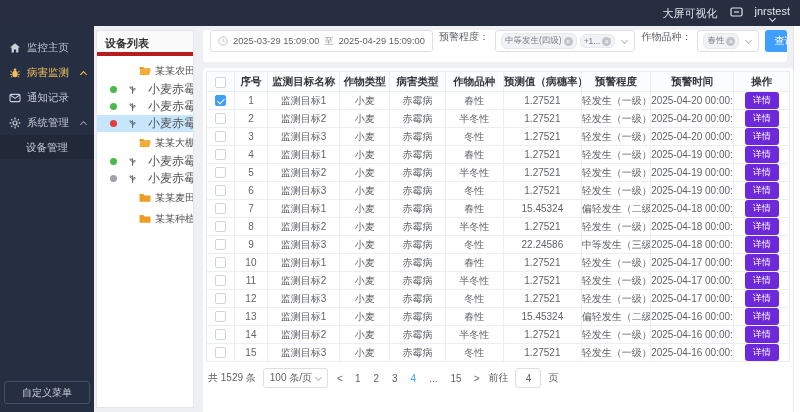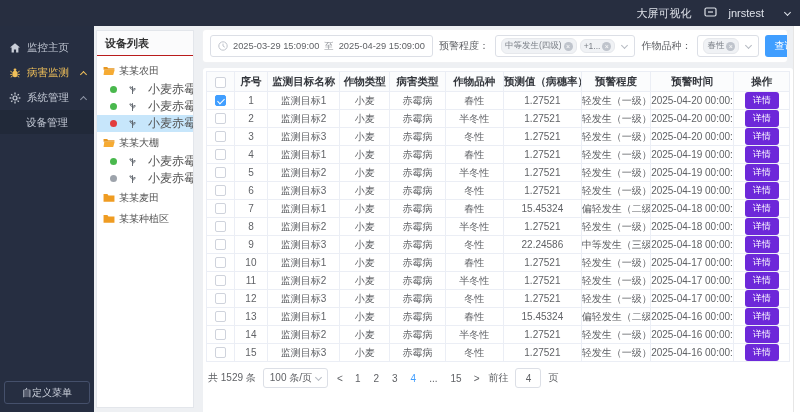--- a/index.html
+++ b/index.html
@@ -12,49 +12,49 @@
   }
   
   .topbar { position:absolute; left:0; top:0; right:0; height:26px; background:#272e40; z-index:5; }
   .brand {
     position:absolute; left:0; top:0; width:285px; height:26px;
     background:linear-gradient(120deg,#0b5435 0%,#1c8a4c 55%,#27a35b 100%);
     color:#fff; font-size:13px; font-weight:bold; line-height:26px;
     padding-left:10px; letter-spacing:1px;
   }
   .topbar-right { position:absolute; right:10px; top:0; height:26px; display:flex; align-items:center; gap:12px; color:#dfe3ea; font-size:11px; }
-  .user-wrap { display:flex; align-items:center; gap:21px; }
+  .user-wrap { display:flex; align-items:center; gap:1px;flex-direction:column; }
   .chev { width:5px; height:5px; border-right:1px solid #dfe3ea; border-bottom:1px solid #dfe3ea; transform:rotate(45deg); margin-top:-2px; }
   
   .sidebar { position:absolute; left:0; top:26px; width:94px; bottom:0; background:#262e41; }
   .side-item { position:relative; height:25px; display:flex; align-items:center; gap:6px; padding-left:9px; font-size:10.5px; color:#c2c8d4; cursor:pointer; }
   .side-item .mini-caret { position:absolute; right:8px; width:5px; height:5px; border-right:1px solid #8f96a5; border-bottom:1px solid #8f96a5; transform:rotate(-135deg); top:12px; }
   .side-item.gold, .side-item.gold .lbl { color:#f0c05a; }
   .side-item.gold .mini-caret { border-color:#f0c05a; }
   .submenu { background:#212939; }
   .sub-item { position:relative; height:24px; line-height:24px; padding-left:26px; font-size:10.5px; color:#c2c8d4; cursor:pointer; }
   .sub-item.active { color:#f0c05a; background:#1d2534; }
   .sub-item.active::after { content:""; position:absolute; right:0; top:2px; bottom:2px; width:3px; background:#f5d776; }
   .custom-btn { position:absolute; left:4px; right:4px; bottom:8px; height:23px; border:1px solid #45506b; border-radius:3px; color:#cdd2dd; font-size:10px; display:flex; align-items:center; justify-content:center; cursor:pointer; }
   .icon12 { width:12px; height:12px; flex:0 0 12px; }
   
   .device-panel { position:absolute; left:96px; top:30px; width:98px; bottom:4px; background:#fff; border:1px solid #e3e6eb; }
-  .device-header { height:25px; line-height:24px; padding:0 8px; font-size:11px; font-weight:bold; color:#333; border-bottom:1px solid #b91c1c; background:#fbfbfc; }
+  .device-header { height:25px; line-height:24px; padding:0 8px; font-size:11px; font-weight:bold; color:#333; border-bottom:4px solid #b91c1c; background:#fbfbfc; }
   .tree { padding-top:4px; }
-  .tree-group { height:21px; display:flex; align-items:center; gap:4px; padding-left:6px; font-size:10px; color:#555; white-space:nowrap; overflow:hidden; cursor:pointer; }
+  .tree-group { height:21px; display:flex; align-items:center; gap:4px; padding-left:12px; font-size:10px; color:#555; white-space:nowrap; overflow:hidden; cursor:pointer;margin-left:30px; }
   .tree-item { height:17px; display:flex; align-items:center; gap:11px; padding-left:13px; font-size:12px; color:#555; white-space:nowrap; overflow:hidden; cursor:pointer; }
   .tree-item.sel-true { background:#c7e6fb; }
   .dot { width:7px; height:7px; border-radius:50%; flex:0 0 7px; }
   .dot-green { background:#49b84d; }
   .dot-red { background:#e23c3c; }
   .dot-gray { background:#9da3ab; }
   .plant { width:9px; height:10px; flex:0 0 9px; }
   .folder { width:12px; height:10px; flex:0 0 12px; }
   
-  .filter-card { position:absolute; left:203px; top:30px; width:584px; height:32px; background:#fff; border-radius:3px; display:flex; align-items:center; gap:6px; padding:0 7px; overflow:hidden; box-shadow:0 0 0 1px #f0f1f3; }
+  .filter-card { position:absolute; left:203px; top:30px; width:584px; height:32px; background:#fff; border-radius:3px; display:flex; align-items:flex-start; gap:6px; padding:0 7px; overflow:hidden; box-shadow:0 0 0 1px #f0f1f3; }
   .date-box { height:22px; border:1px solid #dcdfe6; border-radius:3px; display:flex; align-items:center; gap:5px; padding:0 7px; font-size:9.3px; color:#606266; white-space:nowrap; }
   .date-sep { color:#909399; }
   .flt-label { font-size:10px; color:#606266; white-space:nowrap; }
   .select-box { height:22px; border:1px solid #dcdfe6; border-radius:3px; display:flex; align-items:center; gap:3px; padding:0 5px; cursor:pointer; }
   .tag { display:flex; align-items:center; gap:2px; background:#f0f2f5; border:1px solid #e6e8ec; border-radius:6px; padding:1px 3px; font-size:8.5px; color:#7a7f87; white-space:nowrap; }
   .tag-x { width:9px; height:9px; border-radius:50%; background:#bfc4cc; color:#fff; font-size:7px; line-height:9px; text-align:center; }
   .caret-down { width:5px; height:5px; border-right:1px solid #b6bac2; border-bottom:1px solid #b6bac2; transform:rotate(45deg); margin:0 2px 2px 4px; }
   .btn { height:22px; border-radius:3px; color:#fff; font-size:10px; display:flex; align-items:center; padding:0 9px; cursor:pointer; white-space:nowrap; }
   .btn-search { background:#409eff; }
   
@@ -113,20 +113,27 @@
           <line x1="3.4" y1="5.4" x2="1.4" y2="4.2"></line>
           <line x1="3.4" y1="7.4" x2="1.2" y2="7.4"></line>
           <line x1="3.6" y1="9" x2="1.8" y2="10.2"></line>
           <line x1="8.6" y1="5.4" x2="10.6" y2="4.2"></line>
           <line x1="8.6" y1="7.4" x2="10.8" y2="7.4"></line>
           <line x1="8.4" y1="9" x2="10.2" y2="10.2"></line>
         </g>
       </svg>
     <span class="lbl">病害监测</span>
     <span class="mini-caret"></span>
+  </div>
+  <div class="side-item">
+    <svg class="icon12" viewBox="0 0 12 12">
+        <rect x="1" y="2.4" width="10" height="7.2" rx="1" fill="none" stroke="#c9ced8" stroke-width="1.1"></rect>
+        <path d="M1.4 3 L6 6.4 L10.6 3" fill="none" stroke="#c9ced8" stroke-width="1.1"></path>
+      </svg>
+    <span class="lbl">通知记录</span>
   </div>
   <div class="side-item">
     <svg class="icon12" viewBox="0 0 12 12">
         <circle cx="6" cy="6" r="2" fill="none" stroke="#c9ced8" stroke-width="1.2"></circle>
         <g stroke="#c9ced8" stroke-width="1.3">
           <line x1="6" y1="0.6" x2="6" y2="2.4"></line>
           <line x1="6" y1="9.6" x2="6" y2="11.4"></line>
           <line x1="0.6" y1="6" x2="2.4" y2="6"></line>
           <line x1="9.6" y1="6" x2="11.4" y2="6"></line>
           <line x1="2.2" y1="2.2" x2="3.4" y2="3.4"></line>

